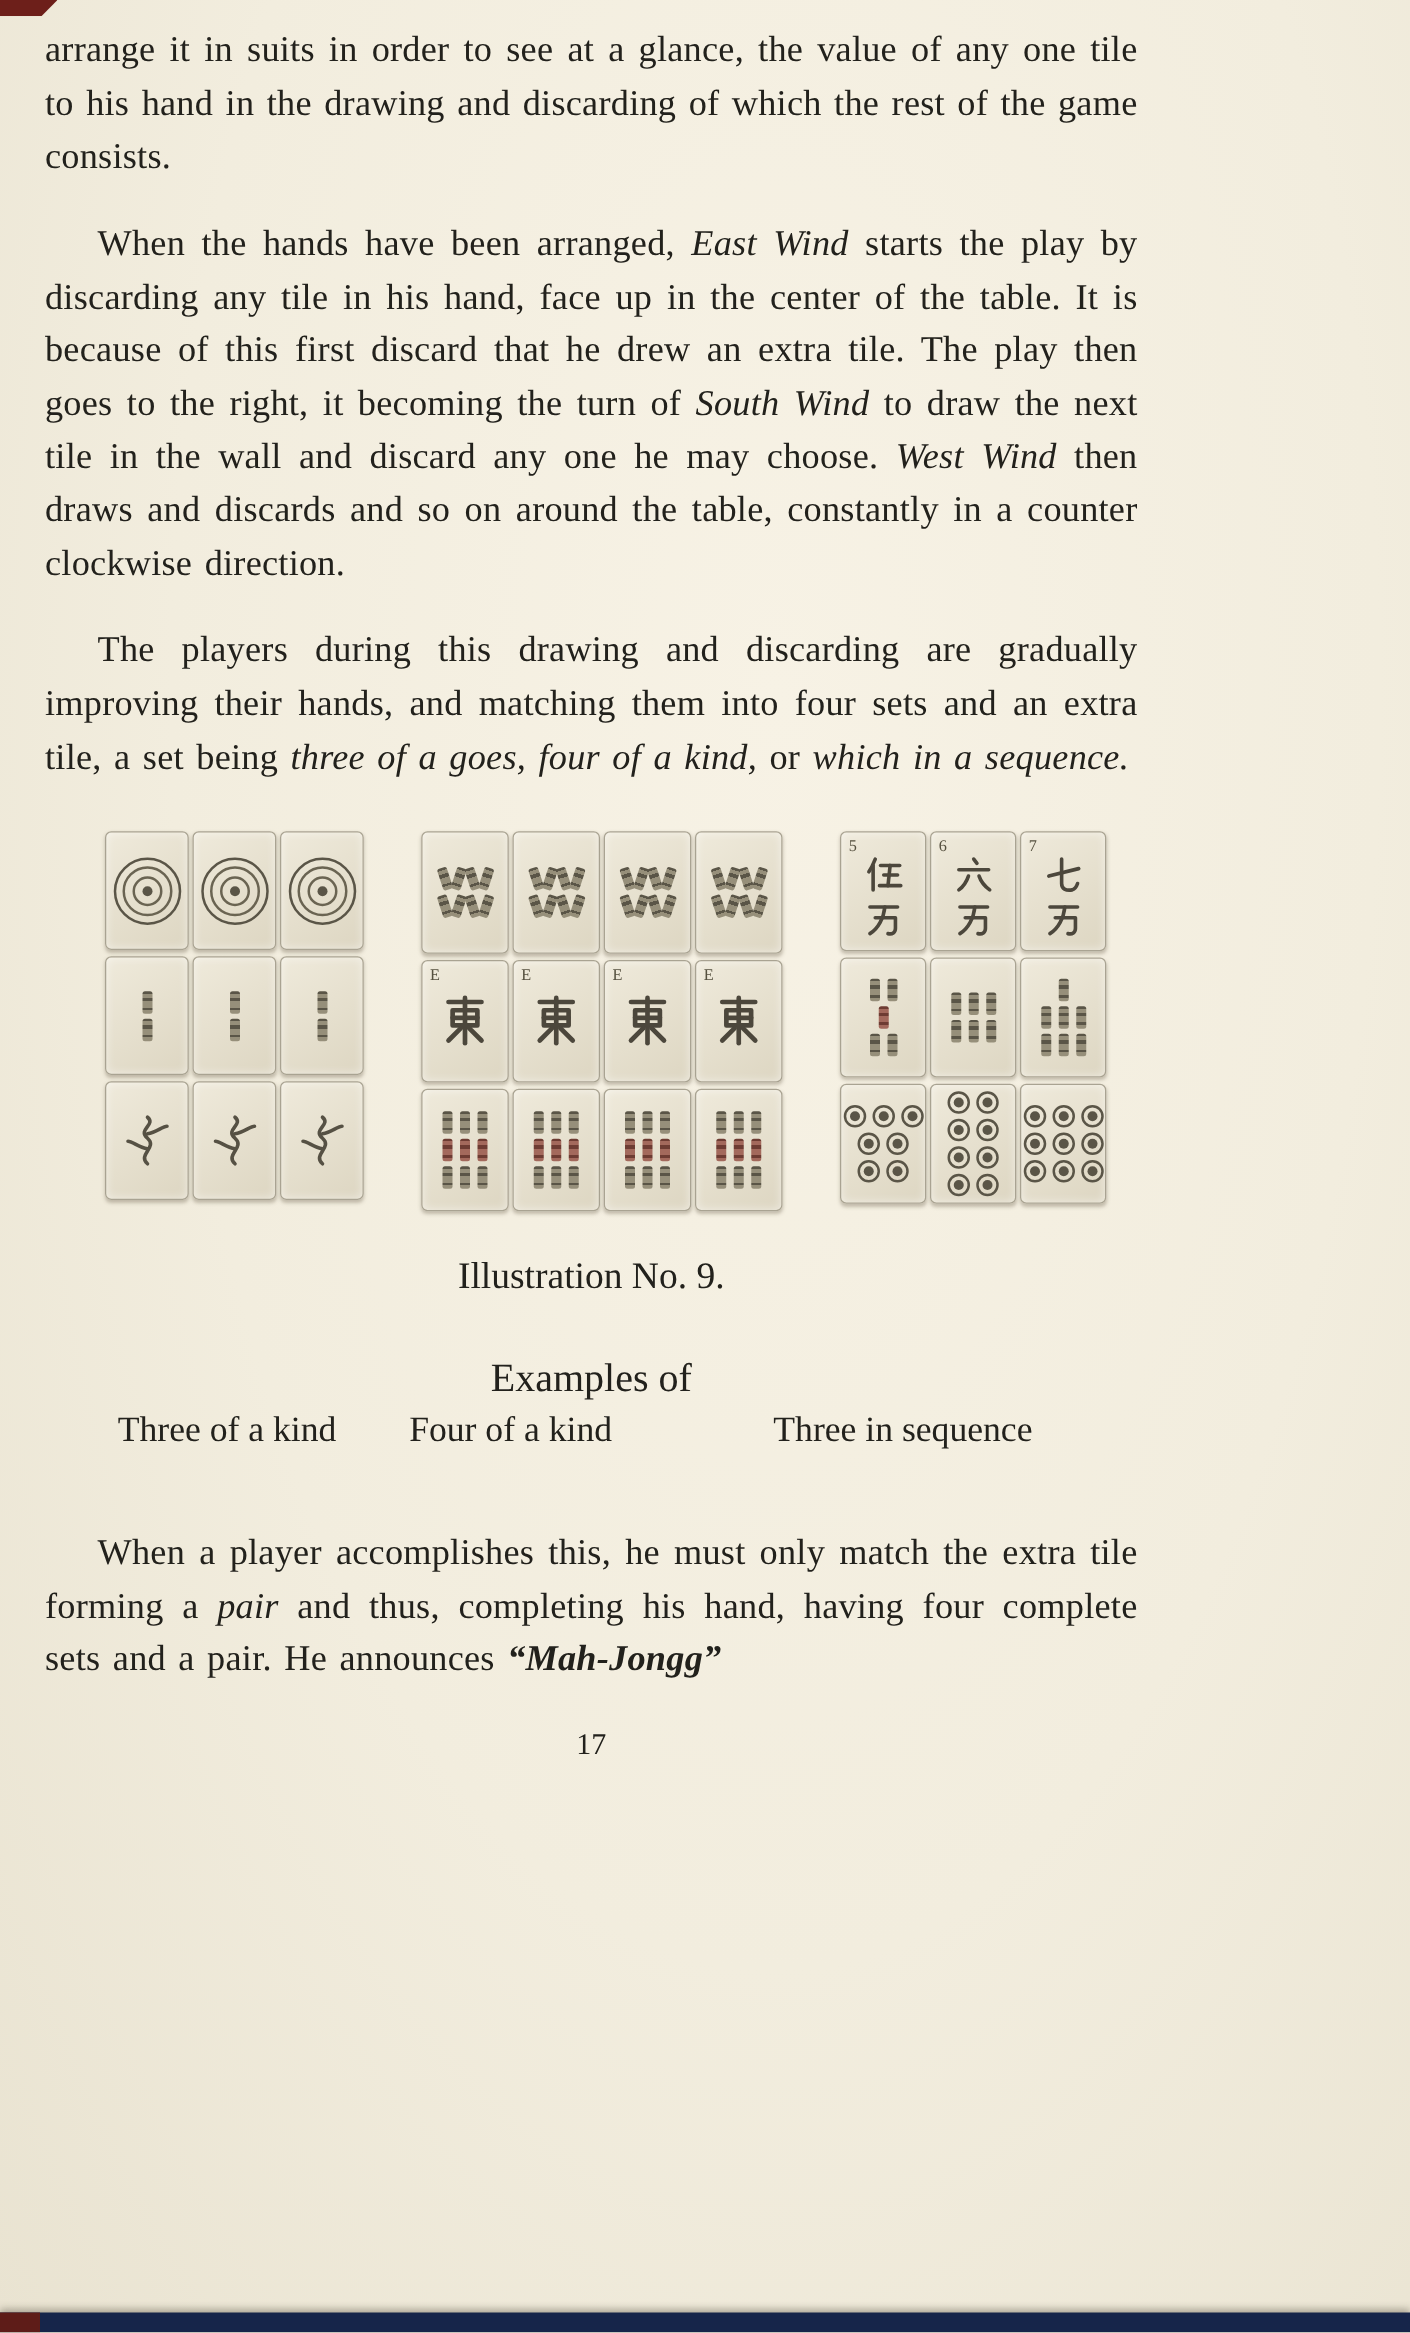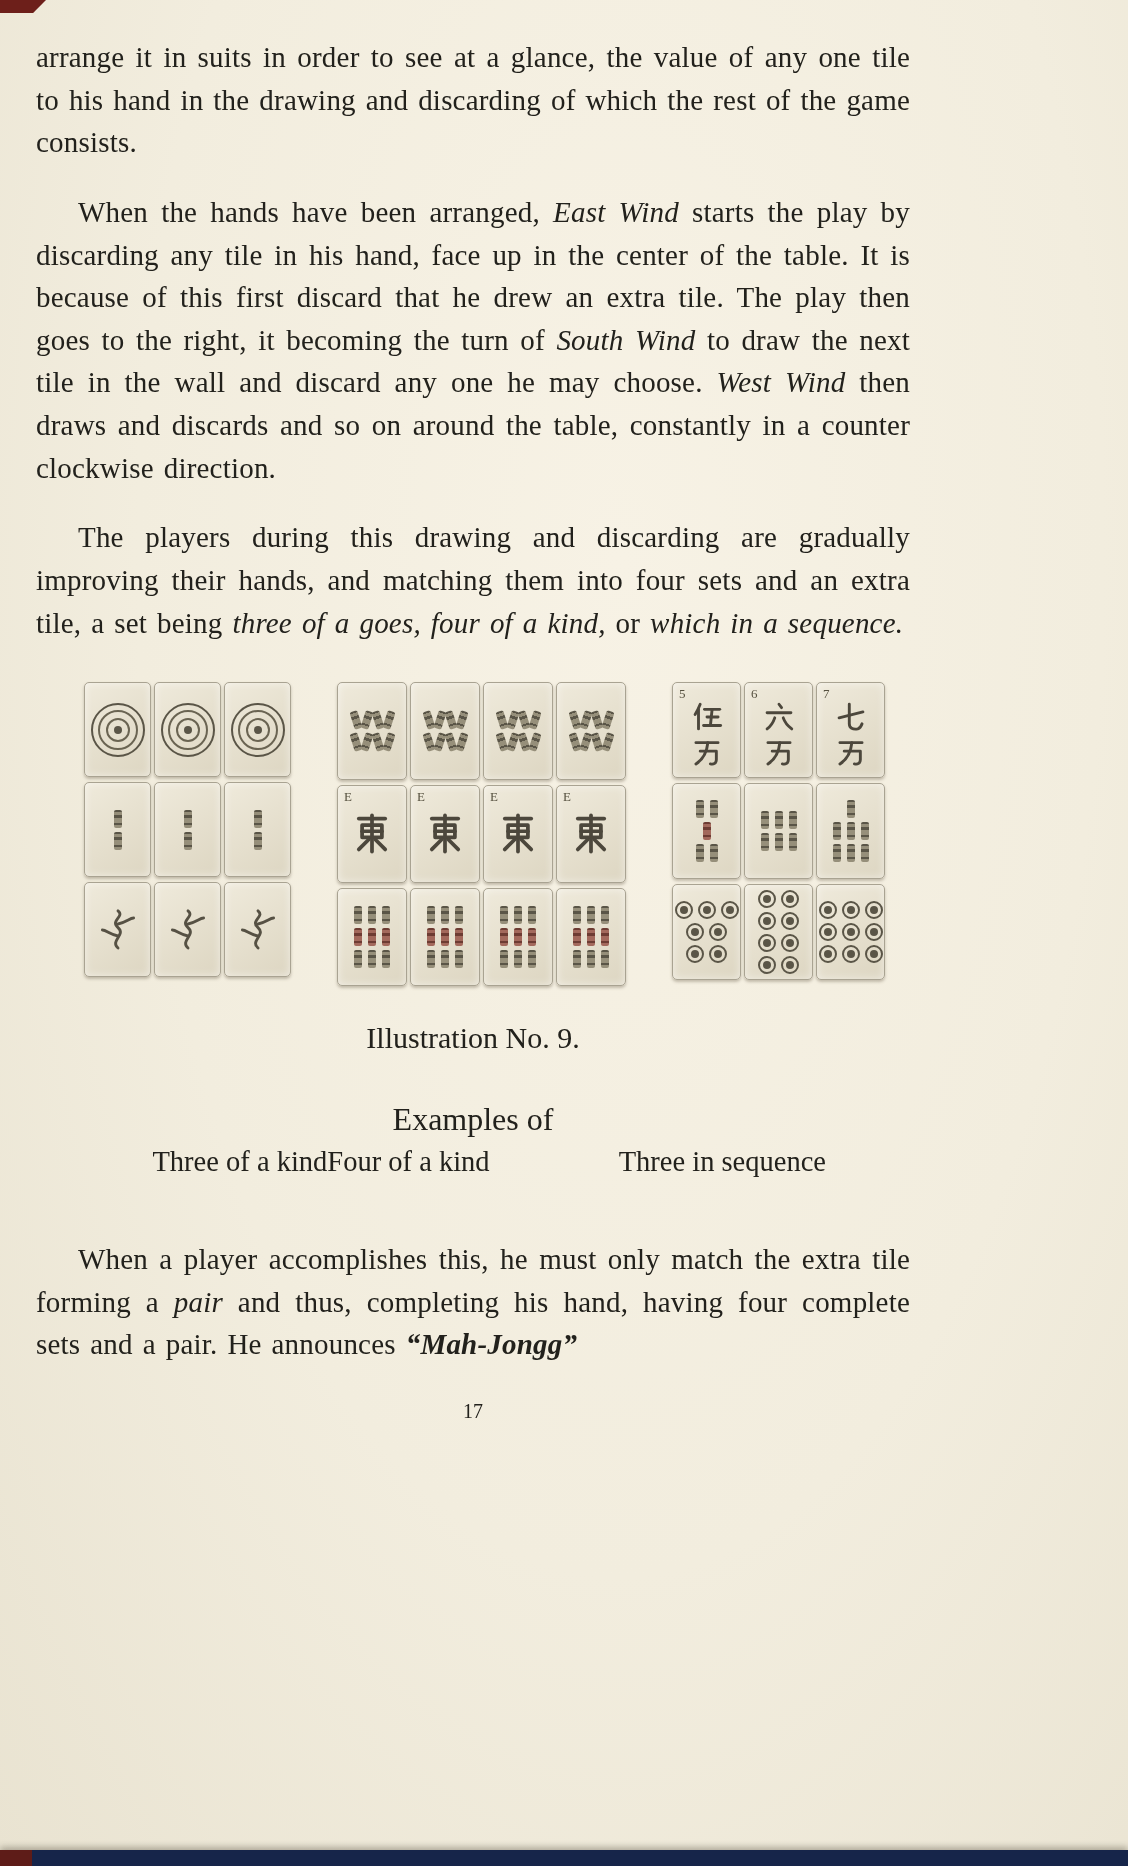--- a/index.html
+++ b/index.html
@@ -6,21 +6,21 @@
   .page{
     position:relative;
     width:1128px;height:1866px;
     margin:0 auto;
     background:#f3eedf;
     background-image:radial-gradient(ellipse at 55% 30%, #f7f2e5 0%, #f2edde 55%, #e9e3d1 100%);
     overflow:hidden;
     font-family:"Liberation Serif","DejaVu Serif",serif;
     color:#22211c;
   }
-  .content{padding:36px 218px 0 36px;font-family:Liberation Serif, serif;}
+  .content{padding:19px 218px 0 36px;font-family:Liberation Serif, serif;}
   .para{
     font-size:29px;line-height:1.47;text-align:justify;
     margin:0 0 27px 0;letter-spacing:.2px;word-spacing:2.5px;
   }
   .para.indent{text-indent:42px;}
   .para em{font-style:italic;}
   .para .bold{font-weight:bold;font-style:italic;}
 
   
   .illustration{margin-top:38px;}
@@ -62,27 +62,27 @@
   }
   .stick.red{
     background:linear-gradient(#6e3c33 0 2px,#a3695c 2px 5px,#6e3c33 5px 8px,#a3695c 8px 13px,#6e3c33 13px 15px,#a3695c 15px 18px);
   }
   .tilt-l{transform:rotate(-18deg);}
   .tilt-r{transform:rotate(18deg);}
 
   .caption{text-align:center;font-size:30px;margin-top:30px;}
   .examples-heading{text-align:center;font-size:32px;margin-top:46px;}
   .examples-labels{display:grid;grid-template-columns:1fr 1fr 1fr;font-size:28.5px;margin-top:8px;}
-  .examples-labels .cell-left{text-align:right;}
+  .examples-labels .cell-left{text-align:center;}
   .examples-labels .cell-mid{text-align:left;}
   .examples-labels .cell-right{text-align:left;}
 
   .bottom-paras{margin-top:60px;}
   .bottom-paras .para{margin-bottom:0;}
-  .pagenum{text-align:center;font-size:20px;margin-top:34px;}
+  .pagenum{text-align:center;font-size:24px;margin-top:34px;}
 
   
   .corner-mark{position:absolute;top:0;left:0;width:46px;height:13px;background:#6d1f1a;clip-path:polygon(0 0,100% 0,72% 100%,0 100%);}
   .bottom-bar{position:absolute;left:0;right:0;bottom:0;height:16px;background:#16254a;box-shadow:0 -3px 6px rgba(60,55,40,.35);}
   .bottom-bar-red{position:absolute;left:0;bottom:0;width:32px;height:16px;background:#5e1c18;}
 </style>
 </head>
 <body>
 
 <div class="page">

